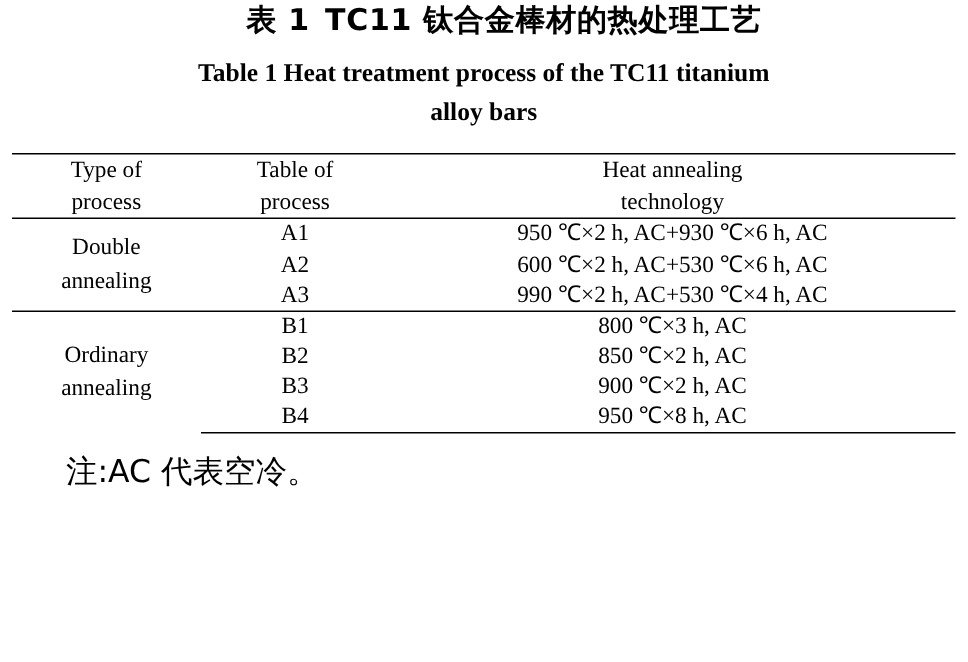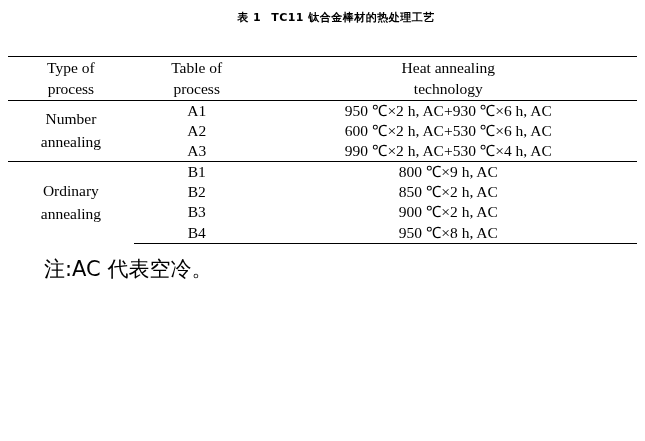--- a/index.html
+++ b/index.html
@@ -19,38 +19,37 @@
     height: 441px;
     position: relative;
     box-sizing: border-box;
     padding: 0;
   }
   .caption {
     text-align: center;
     font-weight: bold;
   }
   .caption-cn {
-    font-size: 11px;
-    margin-top: 10px;
+    font-size: 20px;
     letter-spacing: 0.5px;
     font-family: "DejaVu Sans", "Liberation Sans", sans-serif;
     padding-left: 27px;
   }
   .caption-cn .cap-label {
     margin-right: 10px;
   }
   .caption-en {
     font-size: 17px;
     line-height: 1.55;
     margin-top: 9px;
     padding: 0 40px;
     font-family: "Liberation Serif", serif;
   }
   .tbl-wrap {
-    margin-top: 27px;
+    margin-top: 9px;
     padding: 4px 8px;
   }
   table.data {
     width: 100%;
     border-collapse: collapse;
     font-size: 15.5px;
   }
   table.data th, table.data td {
     padding: 0;
     text-align: center;
@@ -92,20 +91,24 @@
 </style>
 </head>
 <body>
 
 <div class="page">
 
   <div class="caption caption-cn">
     <span class="cap-label">表 1</span><span>TC11 钛合金棒材的热处理工艺</span>
   </div>
 
+  <div class="caption caption-en">
+    <span class="hdr-line">Table 1   Heat treatment process of the TC11 titanium</span>
+    <span class="hdr-line">alloy bars</span>
+  </div>
 
   <div class="tbl-wrap">
     <table class="data">
       <colgroup>
         <col class="col-type">
         <col class="col-num">
         <col class="col-tech">
       </colgroup>
       <thead>
         <tr class="rule-top">
@@ -120,42 +123,42 @@
           <th>
             <span class="hdr-line">Heat annealing</span>
             <span class="hdr-line">technology</span>
           </th>
         </tr>
       </thead>
       <tbody>
 
         <tr class="rule-mid">
           <td rowspan="3" class="grp-label">
-            <span class="hdr-line">Number</span>
+            <span class="hdr-line">Double</span>
             <span class="hdr-line">annealing</span>
           </td>
           <td>A1</td>
           <td>950 ℃×2 h, AC+930 ℃×6 h, AC</td>
         </tr>
         <tr>
           <td>A2</td>
           <td>600 ℃×2 h, AC+530 ℃×6 h, AC</td>
         </tr>
         <tr>
           <td>A3</td>
           <td>990 ℃×2 h, AC+530 ℃×4 h, AC</td>
         </tr>
 
         <tr class="rule-mid">
           <td rowspan="4" class="grp-label">
             <span class="hdr-line">Ordinary</span>
             <span class="hdr-line">annealing</span>
           </td>
           <td>B1</td>
-          <td>800 ℃×9 h, AC</td>
+          <td>800 ℃×3 h, AC</td>
         </tr>
         <tr>
           <td>B2</td>
           <td>850 ℃×2 h, AC</td>
         </tr>
         <tr>
           <td>B3</td>
           <td>900 ℃×2 h, AC</td>
         </tr>
         <tr class="rule-bottom">

